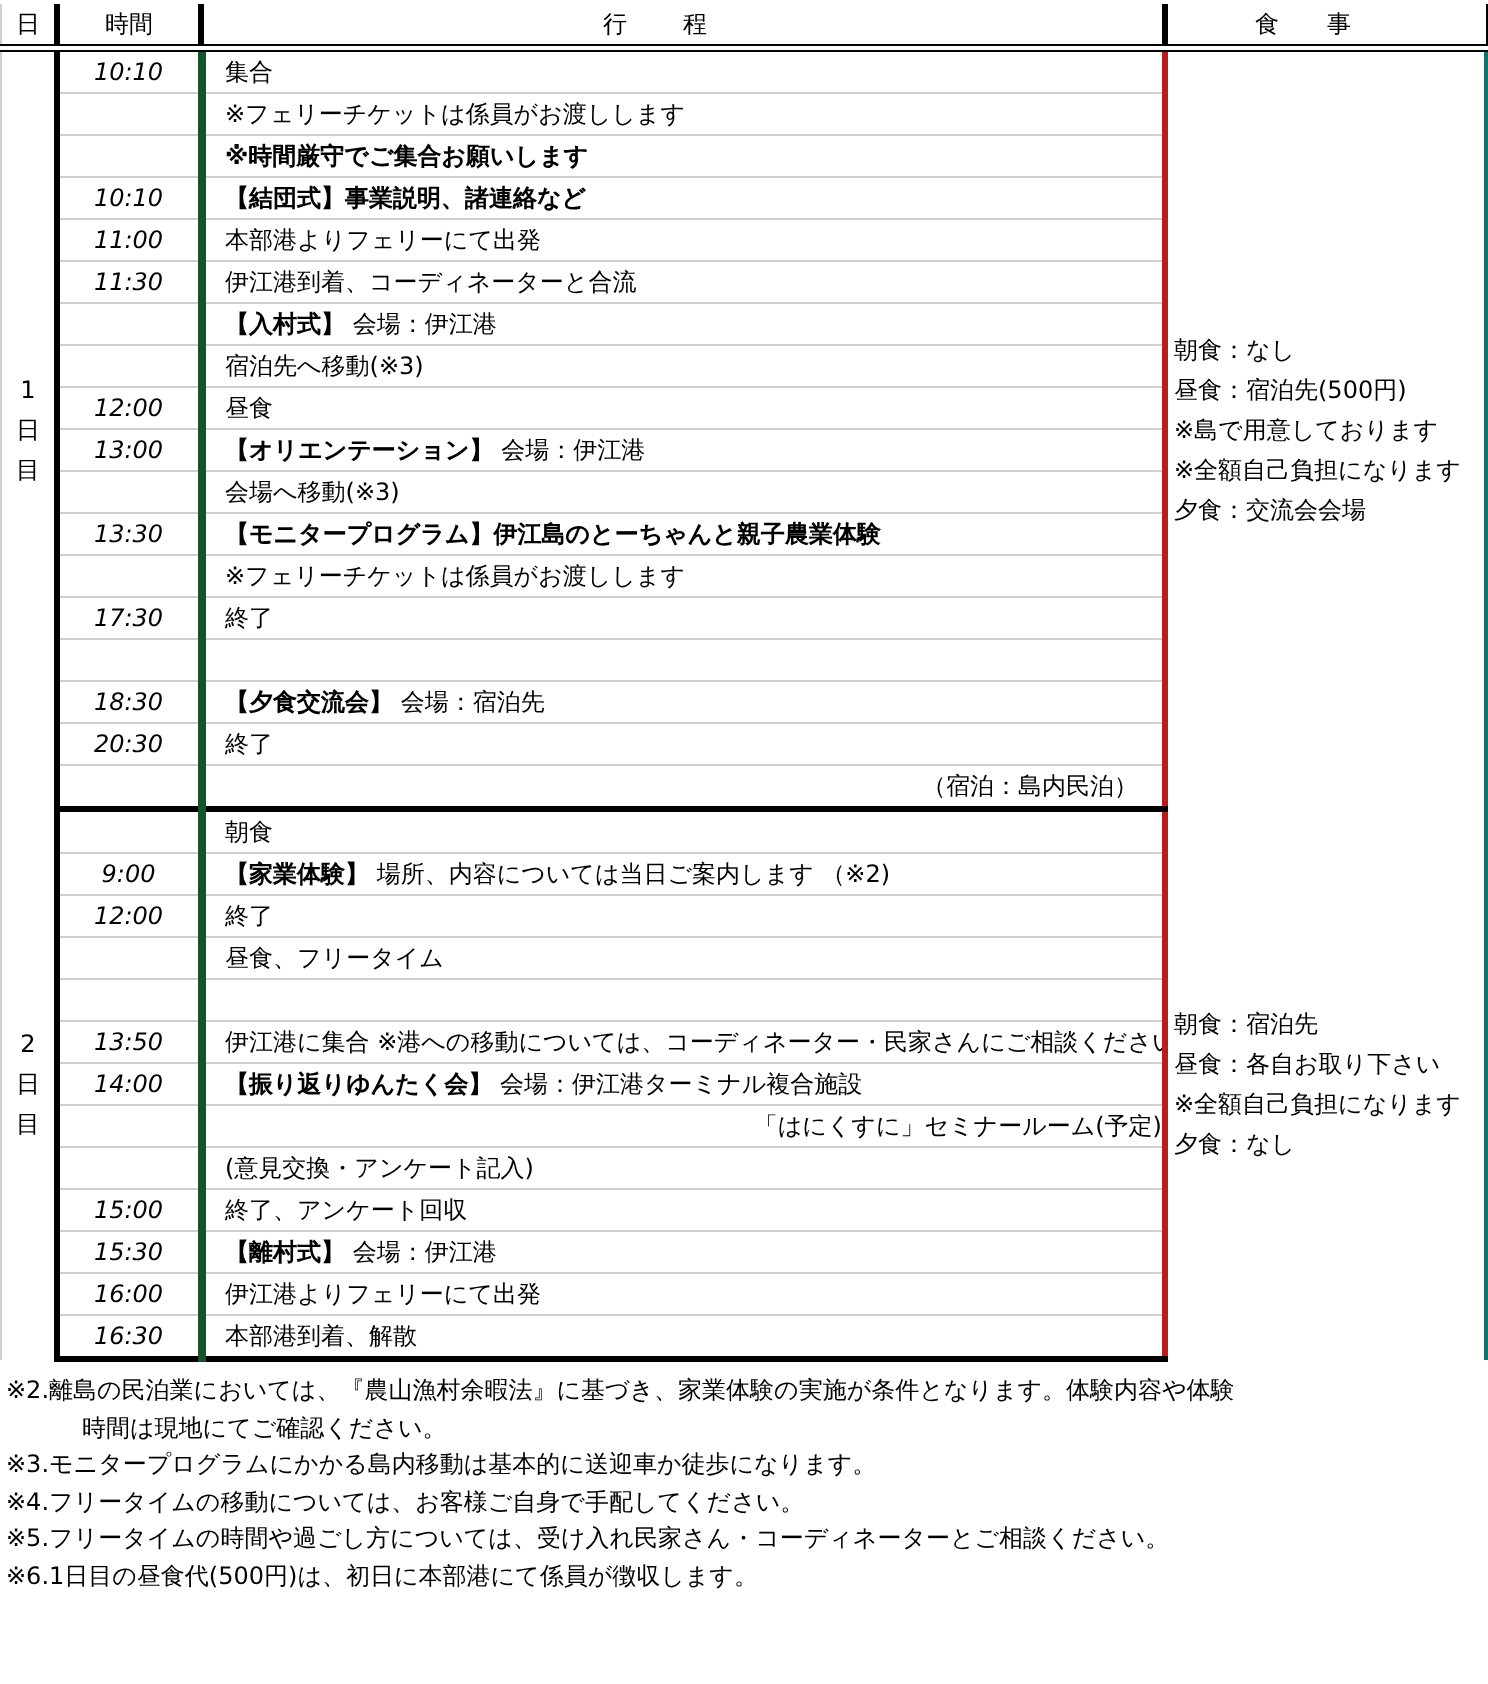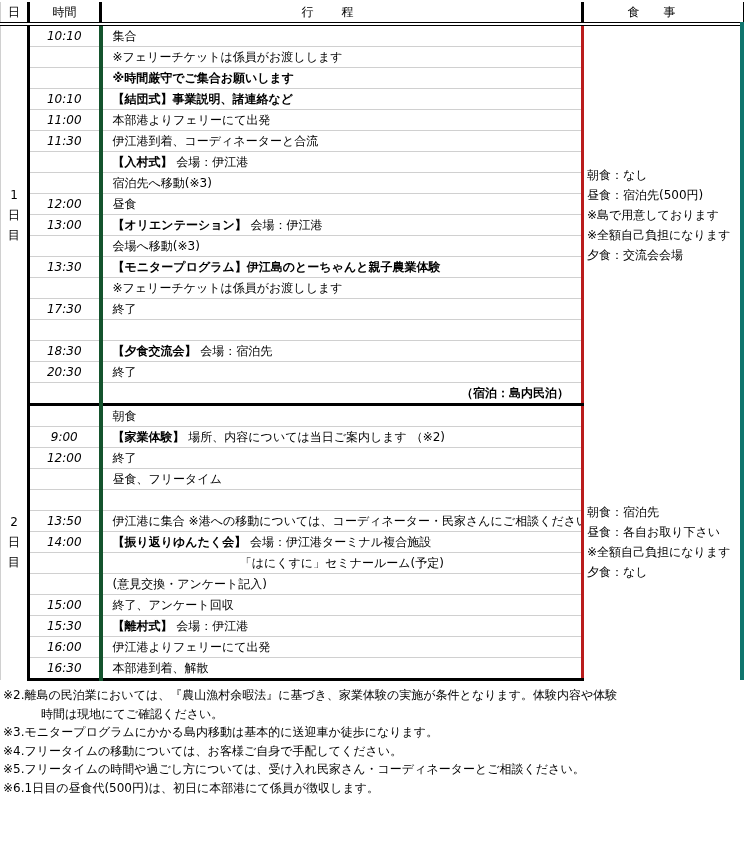--- a/index.html
+++ b/index.html
@@ -13,23 +13,23 @@
   col.c-prog { width: 482px; }
   col.c-meal { width: 161px; }
   th { text-align: center; border-bottom: 4px double #000; }
   th.h-day { border-right: 3px solid #000; border-left: 1px solid #d0d0d0; }
   th.h-time { border-right: 3px solid #000; }
   th.h-prog { border-right: 3px solid #000; letter-spacing: 28px; }
   th.h-meal { letter-spacing: 24px; border-right: 1px solid #000; }
   td.day { text-align: center; vertical-align: middle; border-right: 3px solid #000; line-height: 19px; white-space: normal; border-left: 1px solid #d0d0d0; }
   td.time { text-align: center; border-right: 4px solid #14532d; border-bottom: 1px solid #d0d0d0; font-style: italic; }
   td.prog { padding-left: 10px !important; border-right: 3px solid #b91c1c; border-bottom: 1px solid #d0d0d0; }
-  td.prog.center { text-align: center; padding-left: 0 !important; }
-  td.prog.right { text-align: right; padding-right: 12px !important; font-weight: bold; }
-  td.meal { vertical-align: middle; padding-left: 3px !important; line-height: 19px; white-space: normal; border-right: 7px solid #0f766e; margin-left: 47px; }
+  td.prog.center { text-align: right; padding-left: 0 !important; }
+  td.prog.right { text-align: right; padding-right: 12px !important; font-weight: normal; }
+  td.meal { vertical-align: middle; padding-left: 3px !important; line-height: 19px; white-space: normal; border-right: 3px solid #0f766e; margin-left: 47px; }
   tr.day-end td { border-bottom: 3px solid #000; }
   .b { font-weight: bold; }
   .notes { position: absolute; left: 3px; top: 686px; line-height: 18.5px; font-size: 12px; }
   .notes .note { white-space: nowrap; }
   .notes .indent { padding-left: 38px; }
 </style>
 </head>
 <body>
 
 <div class="sheet">

